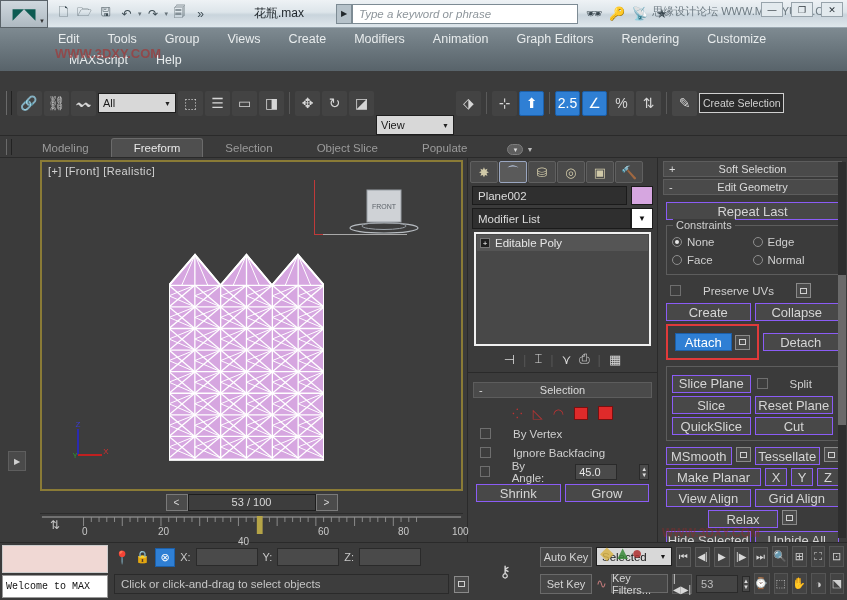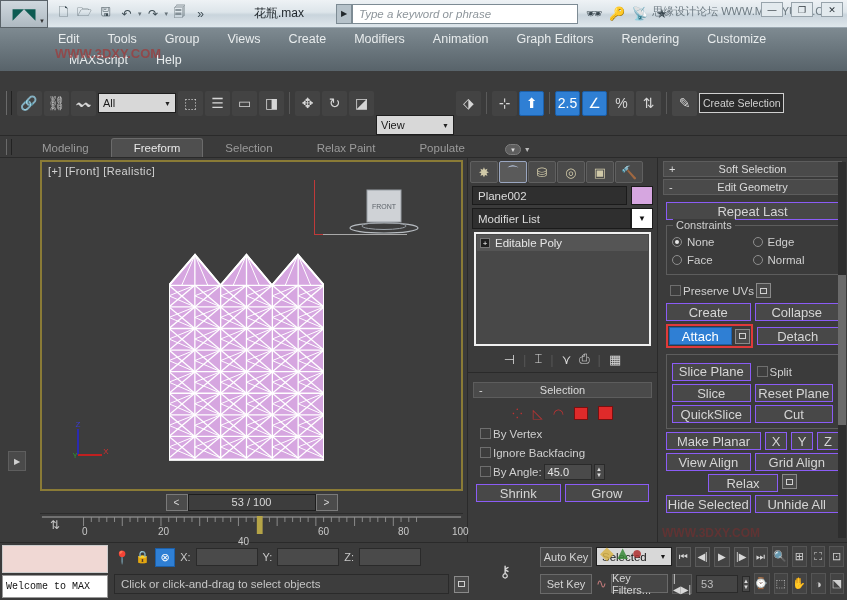--- a/index.html
+++ b/index.html
@@ -186,39 +186,39 @@
     display:flex; align-items:center; justify-content:center; position:relative;
   }
   .rollhdr .sign { position:absolute; left:5px; font-size:11px; }
   .rollbody { padding:4px 3px; }
   .selicons { display:flex; align-items:center; justify-content:center; gap:10px; height:22px; }
   .selicon { font-size:13px; color:#b33; }
   .selicon.sq { width:14px; height:13px; background:#e02a2a; border:1px solid #7a1010; }
   .selicon.cube { width:15px; height:14px; background:#e02a2a; border:1px solid #7a1010; position:relative; }
   .selicon.cube:after { content:''; position:absolute; right:-3px; top:-3px; width:14px; height:13px;
                         background:#9a6ab0; border:1px solid #5a3a70; z-index:-1; }
-  .ckrow { display:flex; align-items:center; gap:2px; height:19px; font-size:11.5px; color:#cfcfcf; padding-left:4px; }
+  .ckrow { display:flex; align-items:center; gap:22px; height:19px; font-size:11.5px; color:#cfcfcf; padding-left:4px; }
   .ckbox { width:11px; height:11px; background:#3d3d3d; border:1px solid #6e6e6e; }
   .spin { width:48px; height:16px; background:#4a4a4a; border:1px solid #2a2a2a; color:#e6e6e6;
           font-size:11px; display:flex; align-items:center; padding:0 3px; }
   .spinarrows { width:11px; height:16px; background:#4a4a4a; border:1px solid #2a2a2a;
                 display:flex; flex-direction:column; align-items:center; justify-content:center;
                 font-size:6px; line-height:6px; color:#ddd; }
   .btn2 { display:flex; gap:4px; margin-top:3px; }
   .mbtn {
     flex:1 1 0; height:18px; background:#484848; border:1px solid #8b5cf6;
     display:flex; align-items:center; justify-content:center; font-size:13px; color:#d5d5d5;
   }
   .mbtn.wide { flex:1 1 100%; }
   .mbtn.narrow { flex:0 0 22px; }
   .mbtn.blue { background:#2f7fd4; color:#fff; border-color:#1c5fa8; }
   .sqbtn { width:15px; height:15px; background:#4a4a4a; border:1px solid #8a8a8a; flex:0 0 15px;
            display:flex; align-items:center; justify-content:center; }
   .sqbtn i { width:7px; height:6px; border:1px solid #d0d0d0; display:block; }
-  .attachwrap { border:2px solid #e03a3a; padding:1px; display:flex; gap:3px; align-items:center; margin-top:3px;}
+  .attachwrap { border:2px solid #e03a3a; padding:7px; display:flex; gap:3px; align-items:center; margin-top:3px;}
   .grp { border:1px solid #5d5d5d; margin-top:5px; padding:7px 5px 5px; position:relative; }
   .grp > .glabel { position:absolute; top:-7px; left:6px; background:#3b3b3b; padding:0 3px;
                    font-size:11px; color:#cfcfcf; }
   .radrow { display:flex; }
   .rad { flex:1 1 0; display:flex; align-items:center; gap:5px; font-size:11.5px; color:#cfcfcf; height:18px; }
   .radio { width:10px; height:10px; border-radius:50%; border:1px solid #8e8e8e; background:#3d3d3d; position:relative; }
   .radio.on:after { content:''; position:absolute; left:2px; top:2px; width:4px; height:4px;
                     border-radius:50%; background:#e8e8e8; }
 
   
@@ -353,21 +353,21 @@
     <div class="tsep"></div>
     <div class="tbtn lite">✎</div>
     <div class="namedsel">Create Selection</div>
   </div>
 
   <div class="ribbon">
     <div class="rgrip"></div>
     <div class="rtab">Modeling</div>
     <div class="rtab active">Freeform</div>
     <div class="rtab">Selection</div>
-    <div class="rtab">Relax Paint</div>
+    <div class="rtab">Object Slice</div>
     <div class="rtab">Populate</div>
     <div class="popbtn">
       <div class="popoval">▼</div>
       <span style="font-size:7px;color:#bbb;">▼</span>
     </div>
   </div>
 
   <div class="bodyrow">
 
     <div class="leftstrip">
@@ -867,20 +867,30 @@
             <div class="btn2">
               <div class="mbtn">Slice</div>
               <div class="mbtn">Reset Plane</div>
             </div>
             <div class="btn2">
               <div class="mbtn">QuickSlice</div>
               <div class="mbtn">Cut</div>
             </div>
           </div>
 
+          <div class="btn2" style="margin-top:6px;">
+            <div class="mbtn">MSmooth</div>
+            <span class="sqbtn">
+                <i></i>
+              </span>
+            <div class="mbtn">Tessellate</div>
+            <span class="sqbtn">
+                <i></i>
+              </span>
+          </div>
 
           <div class="btn2">
             <div class="mbtn" style="flex:2 1 0;">Make Planar</div>
             <div class="mbtn narrow">X</div>
             <div class="mbtn narrow">Y</div>
             <div class="mbtn narrow">Z</div>
           </div>
 
           <div class="btn2">
             <div class="mbtn">View Align</div>

